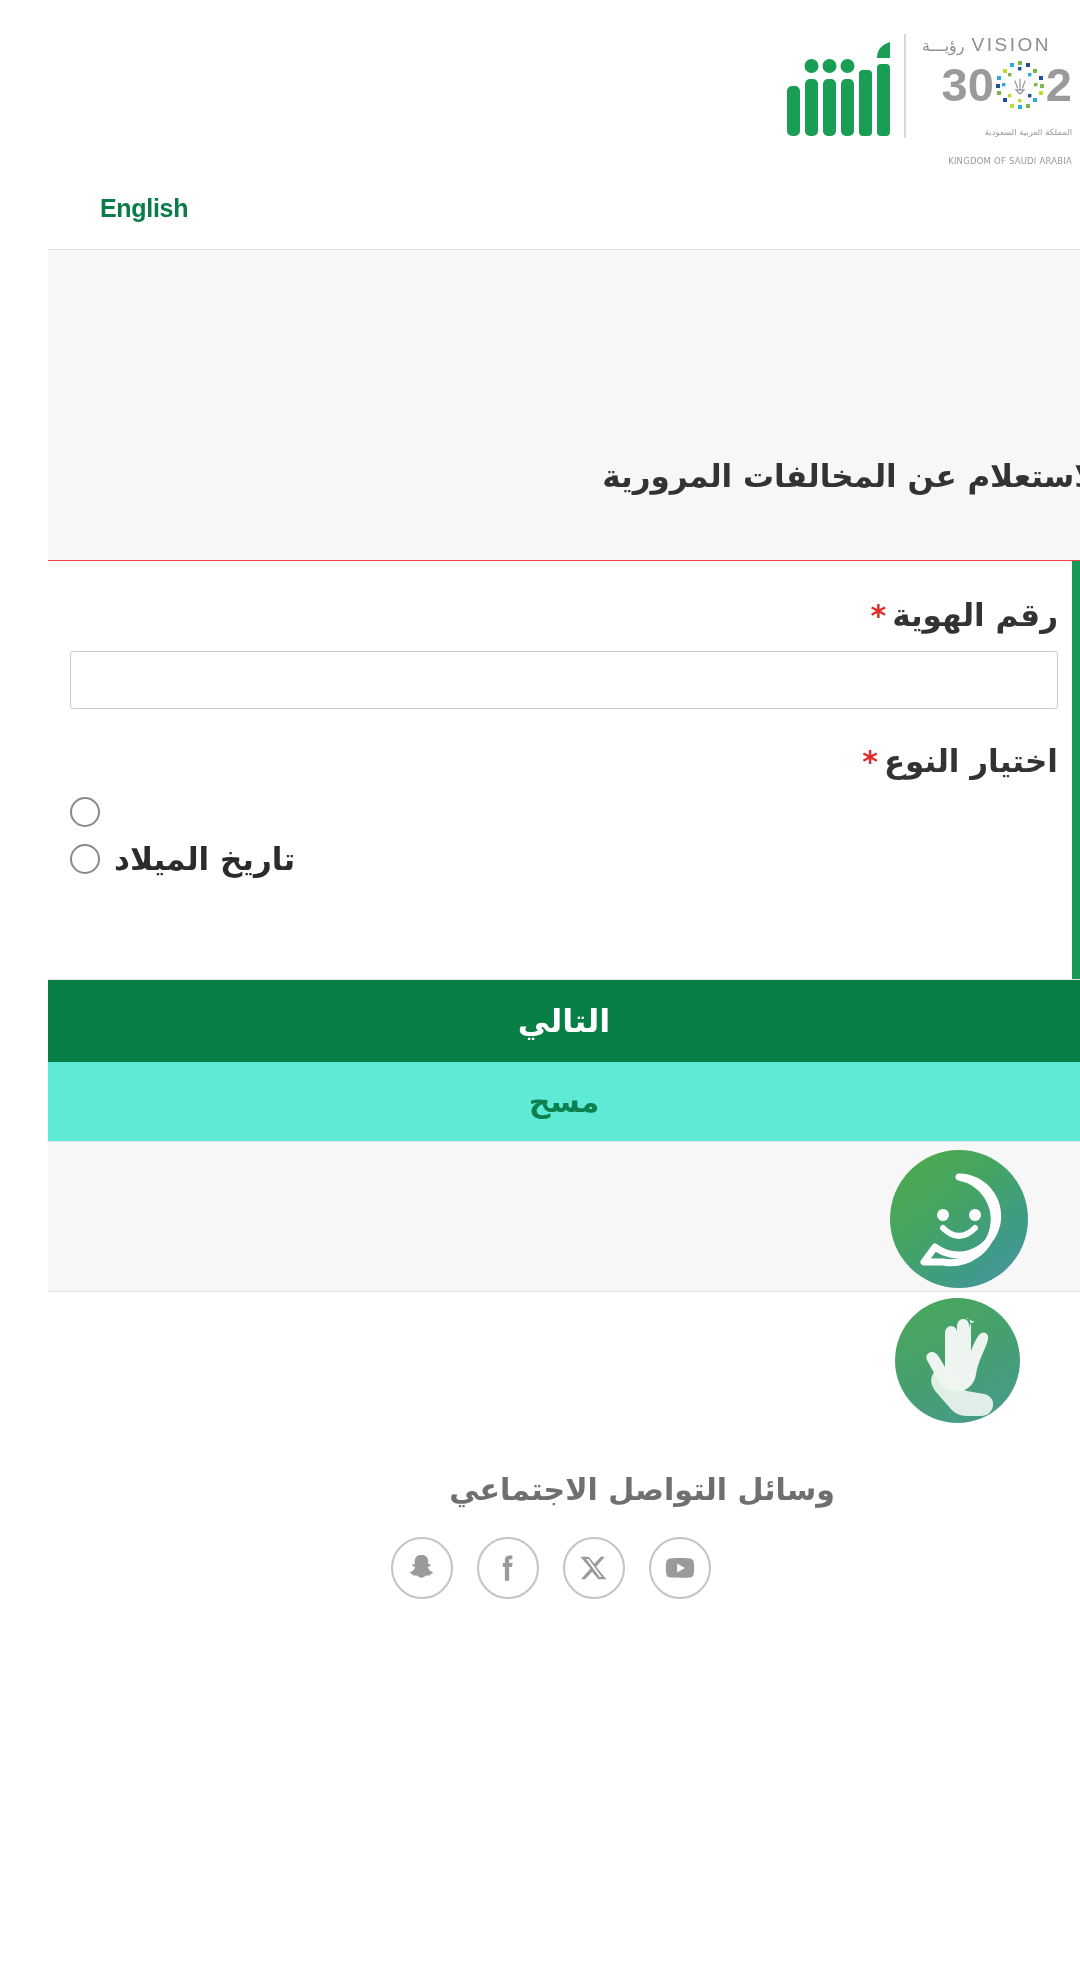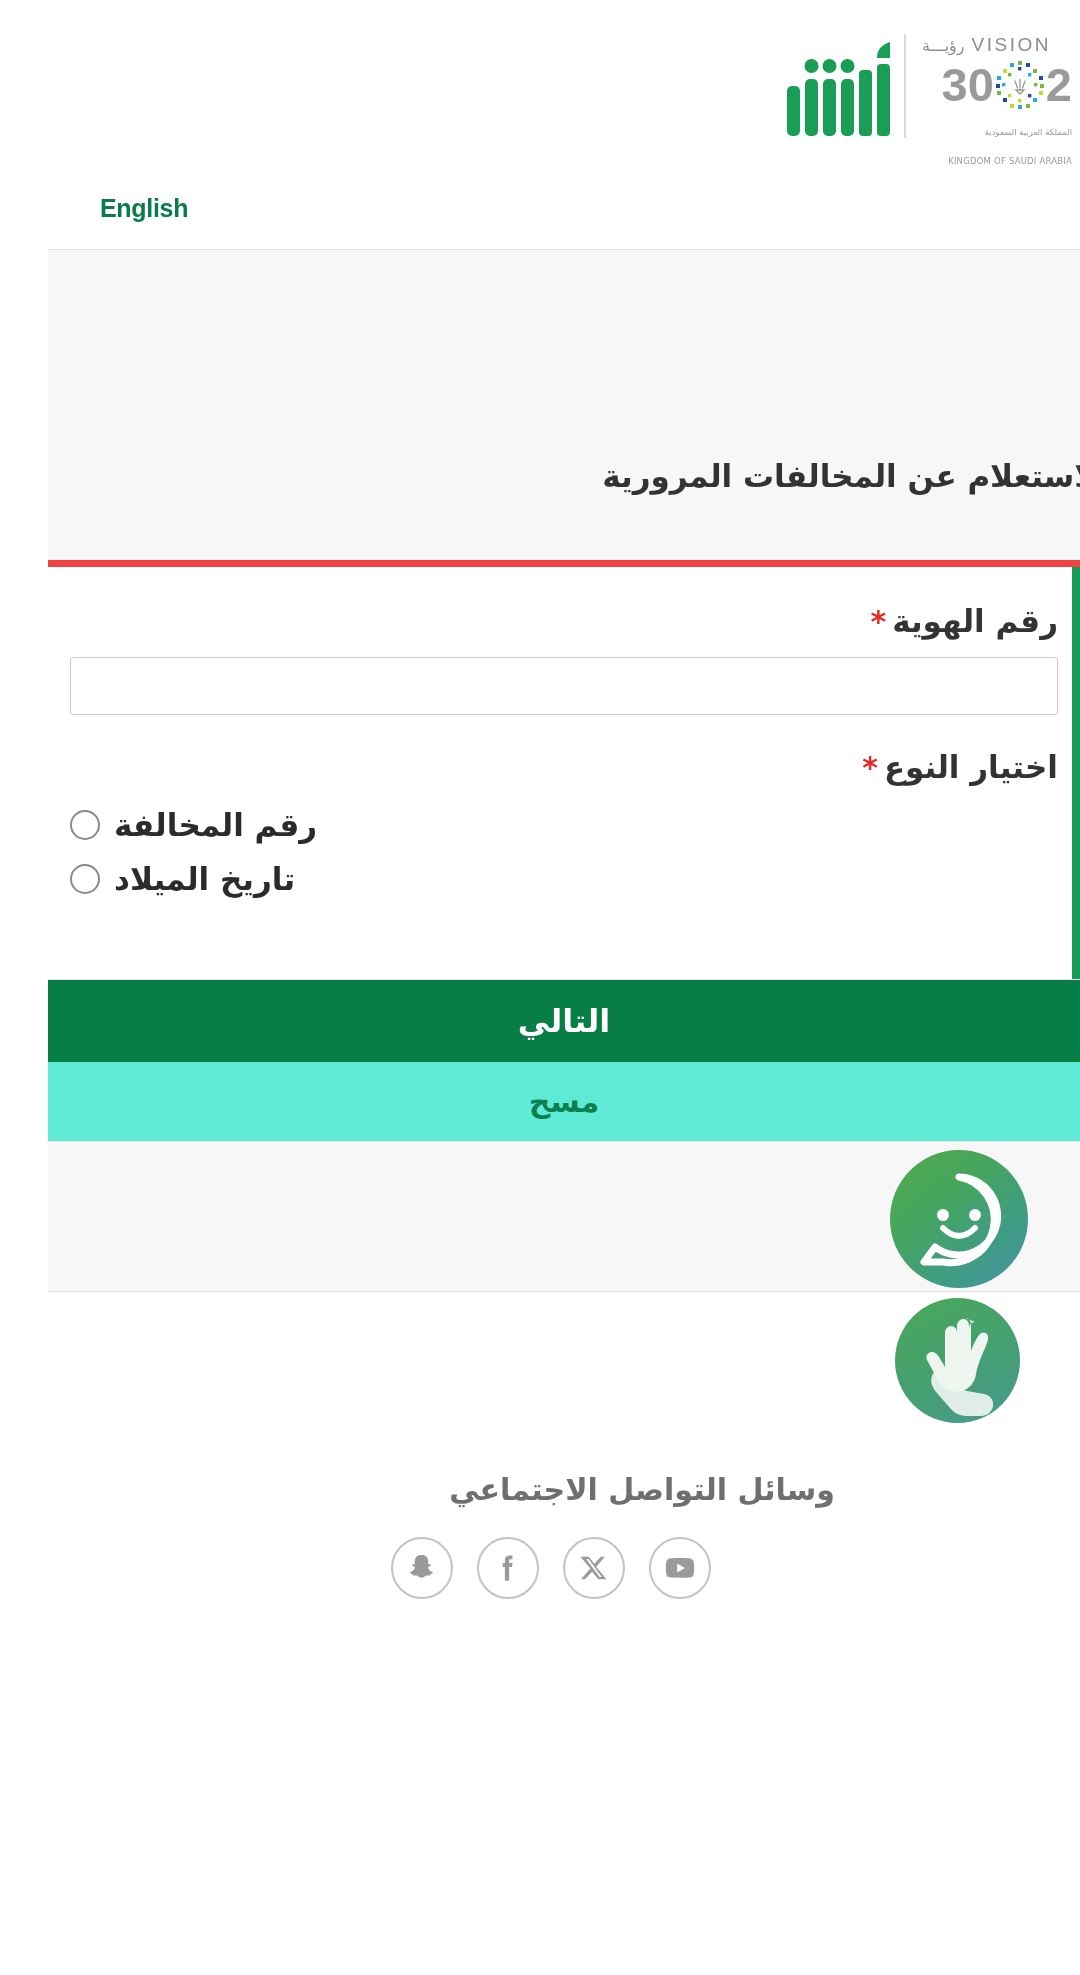--- a/index.html
+++ b/index.html
@@ -158,21 +158,21 @@
     margin-right: 0;
     padding-right: 0;
     transform: translateX(28px);
     display: inline-block;
   }
 
   
   .form-card {
     position: relative;
     background: #ffffff;
-    border-top: 7px solid #ef4444;
+    border-top: 1px solid #ef4444;
     border-bottom: 1px solid #e6e6e6;
     min-height: 420px;
     padding: 36px 0 30px 0;
   }
   .form-accent {
     position: absolute;
     right: 0;
     top: 0;
     bottom: 0;
     width: 8px;
@@ -436,21 +436,20 @@
         <input type="text" class="text-input" placeholder="" style="">
       </div>
 
       <div class="field-group">
         <div class="field-label">
           <span>اختيار النوع</span><span class="req-star">*</span>
         </div>
 
         <div class="radio-row">
           <span class="radio-mark"></span>
-          <span class="radio-label">رقم المخالفة</span>
         </div>
 
         <div class="radio-row">
           <span class="radio-mark"></span>
           <span class="radio-label">تاريخ الميلاد</span>
         </div>
       </div>
 
     </div>
   </div>

